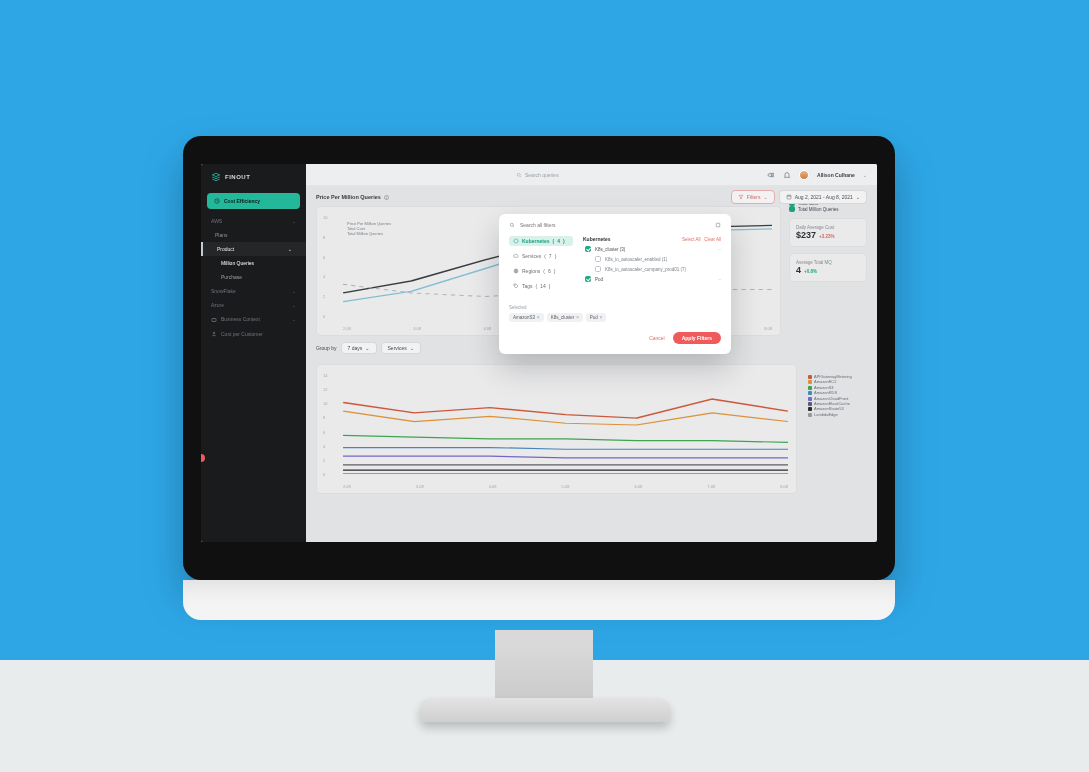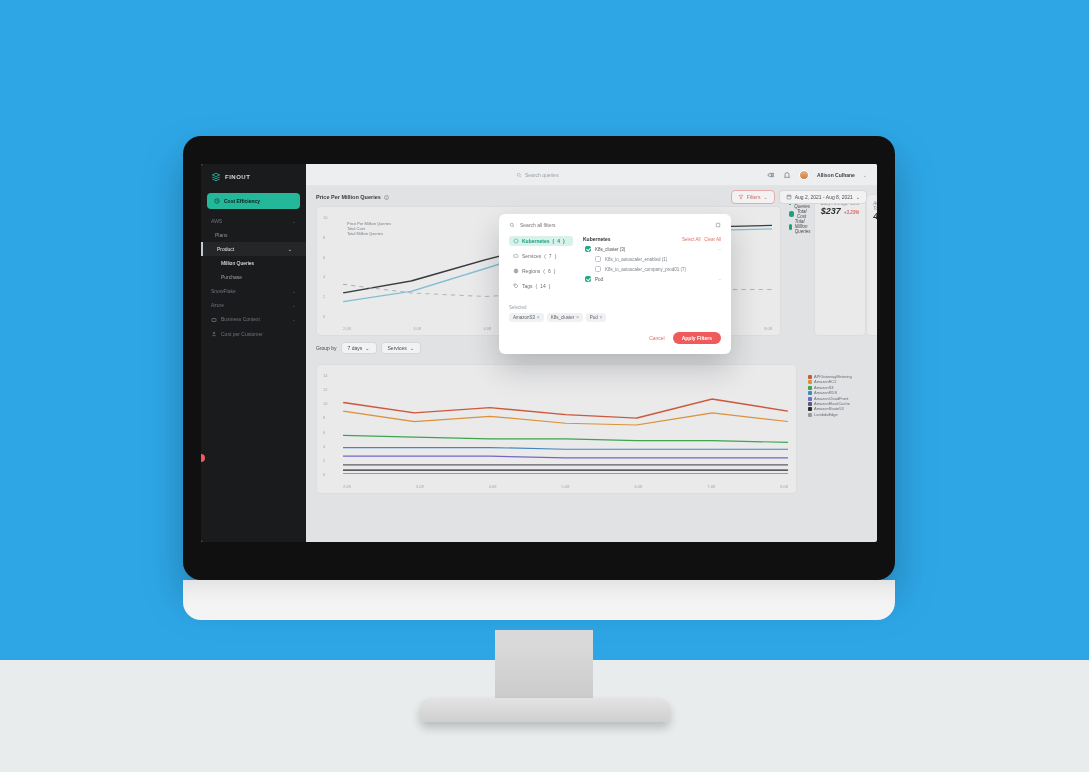--- a/index.html
+++ b/index.html
@@ -47,21 +47,21 @@
 .info-ico::after{content:"i"; position:absolute; left:1px; top:-1px; font-size:4px; color:#a9afb6;}
 
 .chart-card { background:#f7f7f8; border:1px solid #e8e9eb; border-radius:4px; margin-top:6px; padding:6px 8px 4px; position:relative; flex:1; height:130px;}
 .chart-card2 { height:130px; margin-top:10px;}
 .mini-legend { position:absolute; left:30px; top:14px; font-size:4px; color:#7f848b; line-height:1.3;}
 .chart-area { position:absolute; left:26px; right:8px; top:8px; bottom:16px; }
 .chart-area svg { width:100%; height:100%; }
 .x-ticks { position:absolute; left:26px; right:8px; bottom:4px; display:flex; justify-content:space-between; font-size:4px; color:#aab0b7;}
 .y-ticks { position:absolute; left:6px; top:8px; bottom:16px; display:flex; flex-direction:column; justify-content:space-between; font-size:4px; color:#aab0b7;}
 
-.right-col { width:78px; display:flex; font-style:italic;}
+.right-col { width:78px; display:flex; flex-direction:column; gap:6px;}
 .legend-row { display:flex; align-items:center; gap:3px; font-size:4.5px; color:#4b4e55;}
 .legend-sw { width:6px; height:6px; border-radius:2px; display:inline-block;}
 .stat-card { background:#f7f7f8; border:1px solid #e8e9eb; border-radius:4px; padding:6px;}
 .stat-label { font-size:4.5px; color:#8c9198;}
 .stat-val { font-size:9px; font-weight:700; color:#2e3135; display:flex; align-items:baseline; gap:3px;}
 .stat-delta { font-size:4.5px; font-weight:600;}
 .delta-up{color:#1fb47f;} .delta-down{color:#e06a6a;}
 
 .groupby { display:flex; align-items:center; gap:4px; font-size:5px; color:#4a4d52; margin-top:6px;}
 .select { background:#fff; border:1px solid #e1e3e6; border-radius:3px; padding:2px 6px; font-size:5px; display:flex; align-items:center; gap:3px;}

